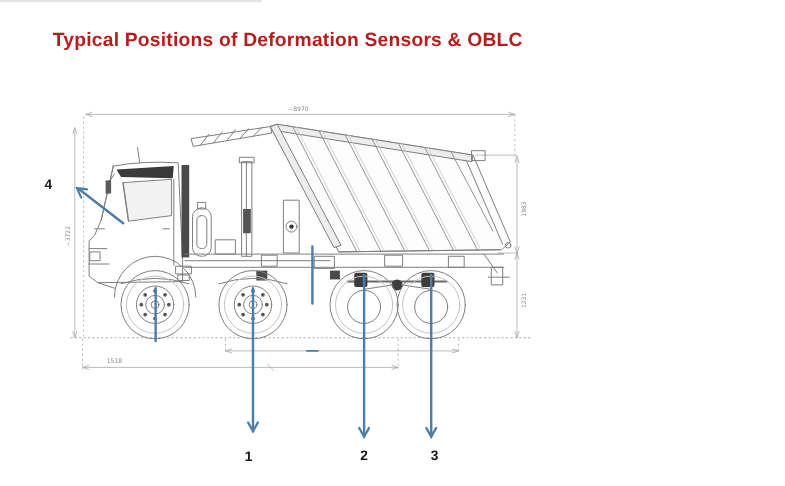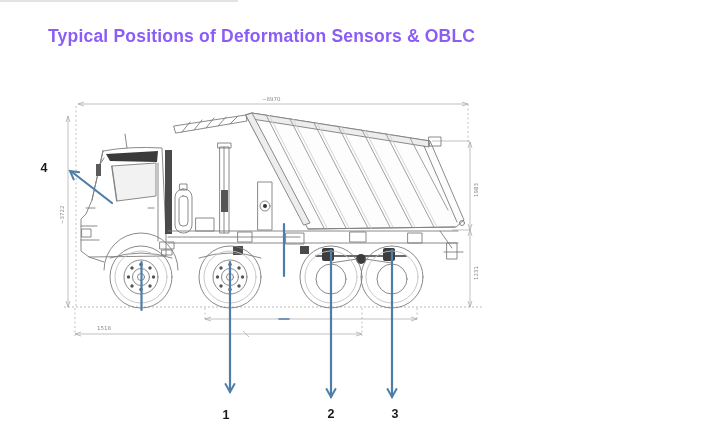--- a/index.html
+++ b/index.html
@@ -3,21 +3,21 @@
 <meta charset="utf-8">
 <style>
   html,body{margin:0;padding:0;background:#ffffff;}
   .stage{
     position:relative;width:714px;height:442px;background:#ffffff;
     overflow:hidden;font-family:"Liberation Sans",sans-serif;
   }
   .page-title{
     position:absolute;left:48px;top:26px;margin:0;
     font-size:17.5px;font-weight:bold;letter-spacing:.2px;
-    color:#8b5cf6;font-family:"Liberation Sans",sans-serif;
+    color:#b91c1c;font-family:"Liberation Sans",sans-serif;
   }
   .top-artifact{
     position:absolute;left:0;top:0;width:238px;height:2px;background:#e3e3e3;
   }
   svg{position:absolute;left:0;top:0;}
   text.dim{font-family:"DejaVu Sans",sans-serif;fill:#8a8a8a;font-size:5.5px;}
   text.sensor{font-family:"Liberation Sans",sans-serif;font-weight:bold;font-size:12.5px;fill:#1a1a1a;}
 </style>
 </head>
 <body>

